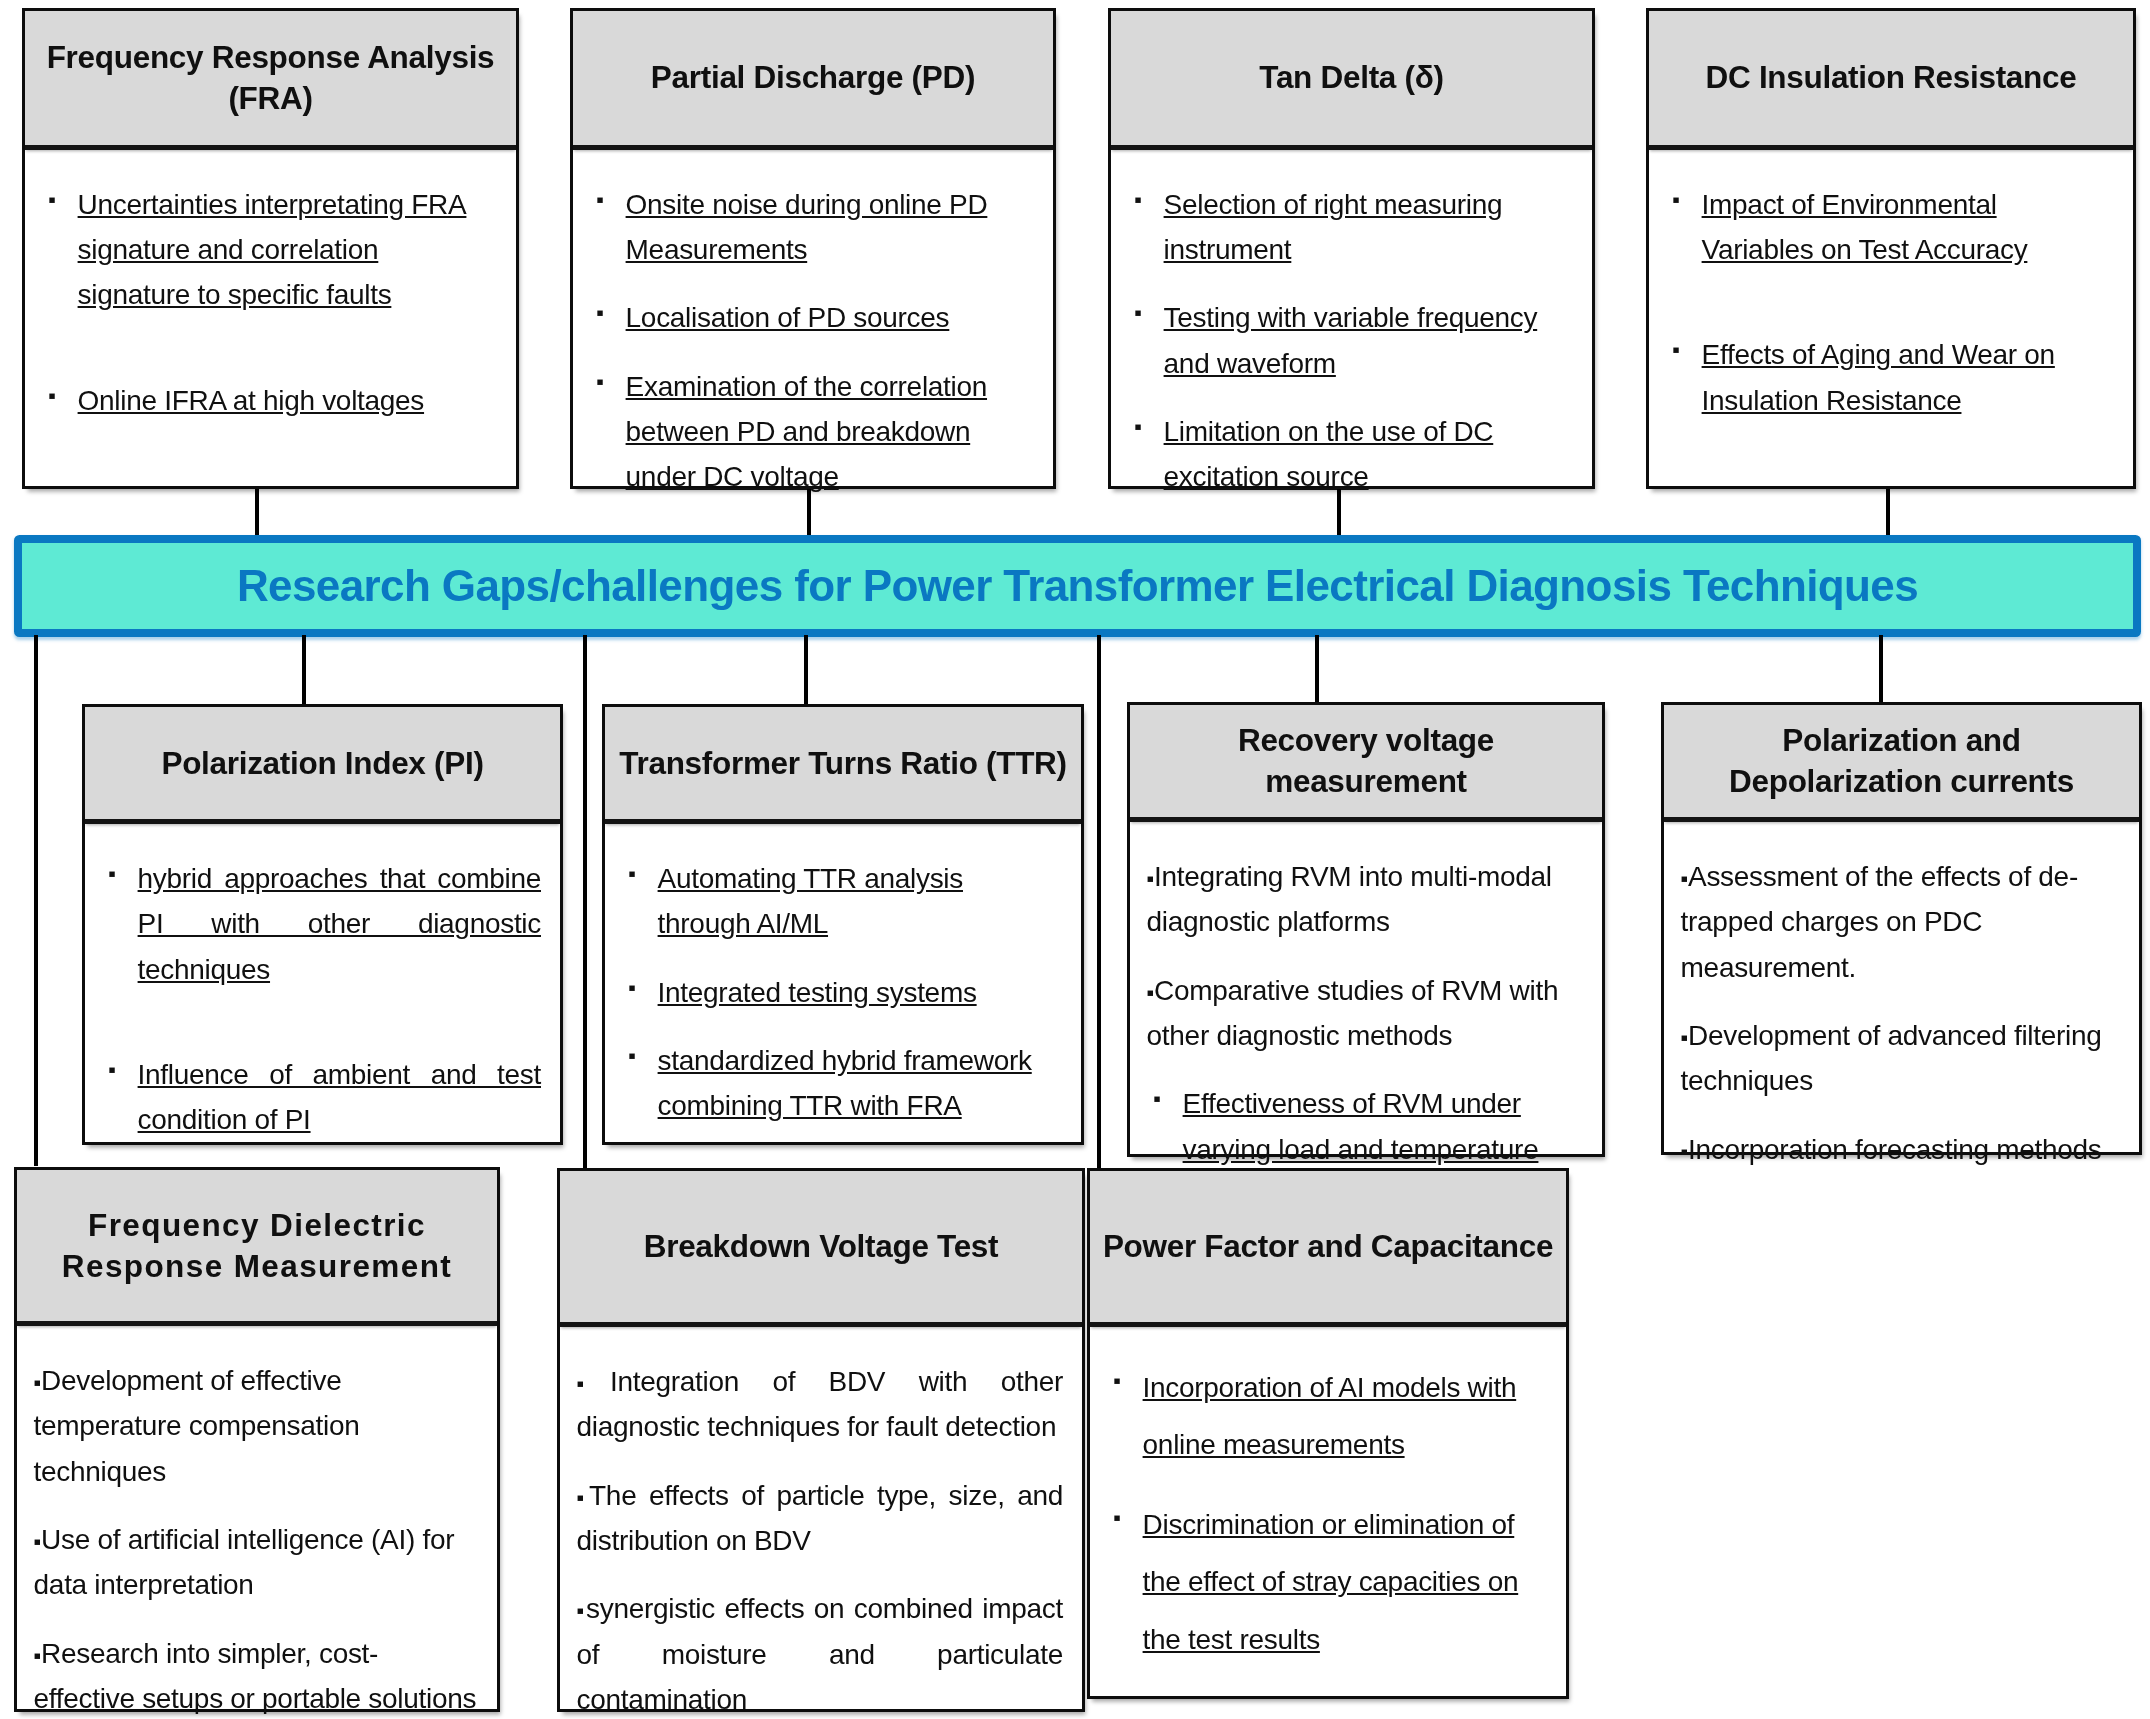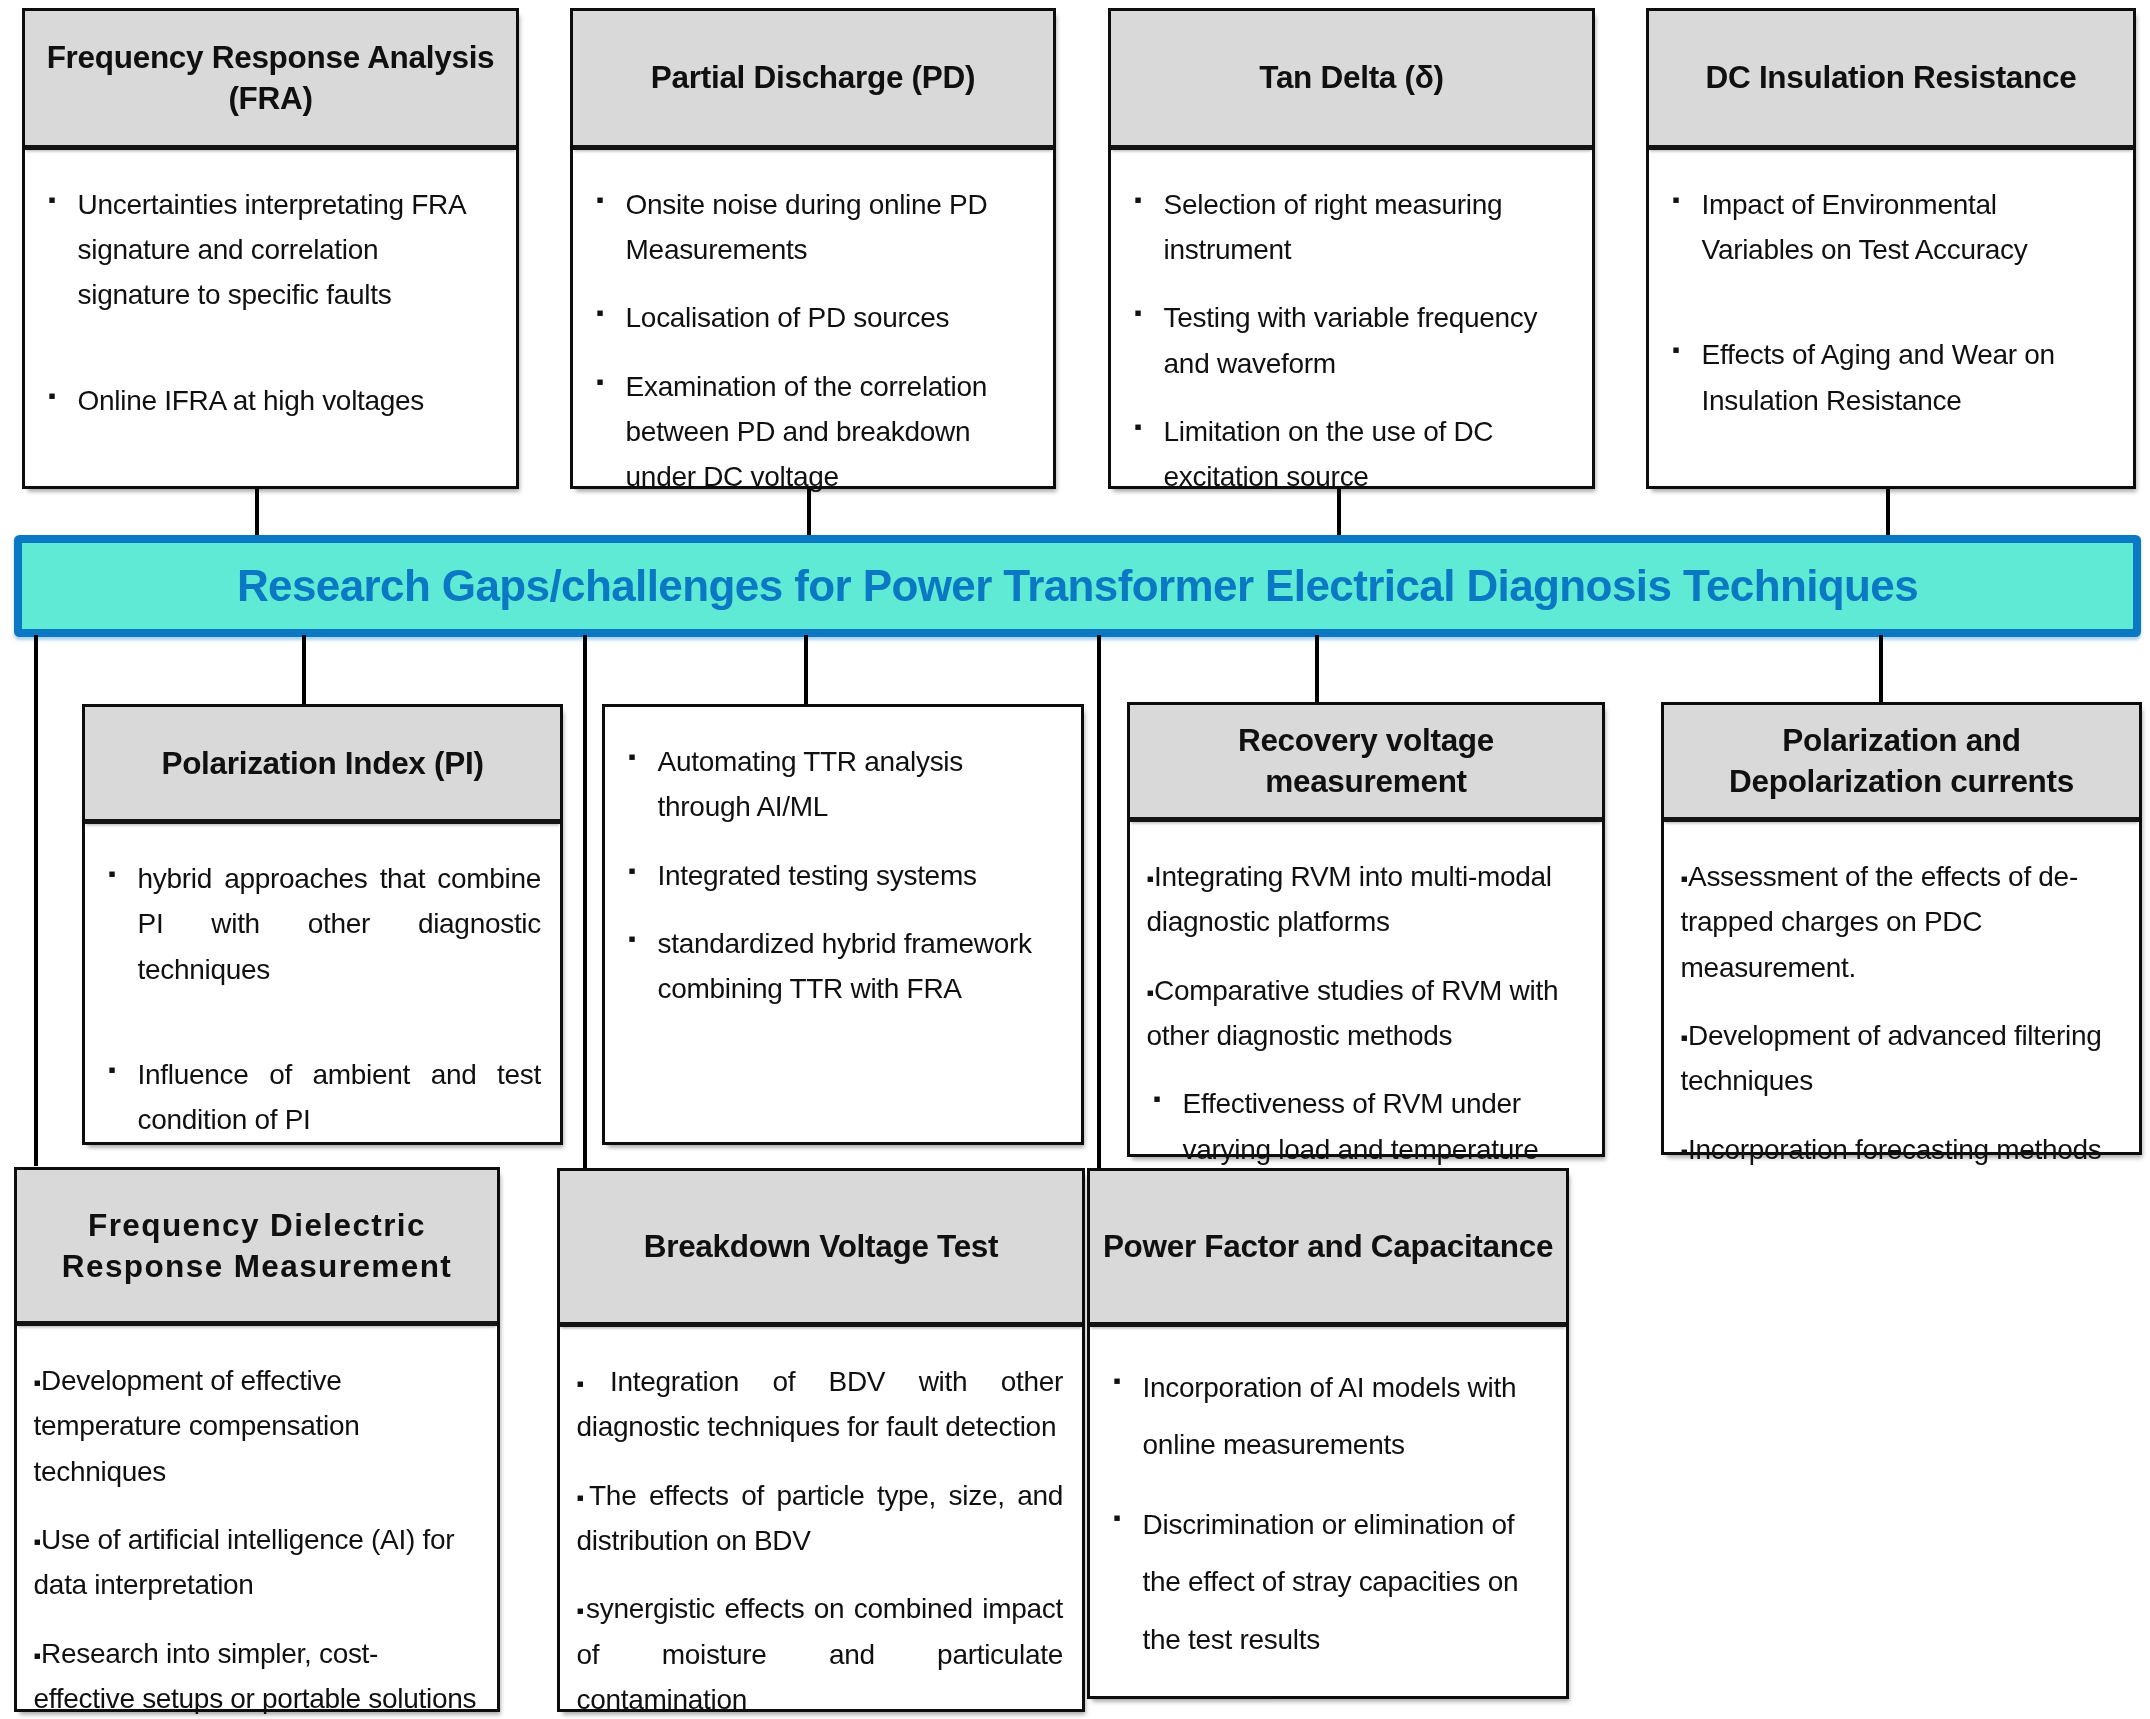--- a/index.html
+++ b/index.html
@@ -37,21 +37,21 @@
   }
   .hdr-wide{letter-spacing:1.4px;text-align:center;}
   .box-body{
     flex:1 1 auto;
     padding:32px 19px 16.6px 16.6px;
     font-size:28px;line-height:1.62;
     letter-spacing:-0.3px;
     list-style:none;
   }
   .box-body li{margin:0;}
-  li.hang{position:relative;padding-left:36px;}
+  li.hang{position:relative;padding-left:36px;text-decoration:underline;}
   li.hang::before{content:"▪";position:absolute;left:6.6px;top:0;font-size:0.78em;}
   li.flush::before{content:"▪";font-size:0.78em;}
   .justify li{text-align:justify;}
   .gap-sm li + li{margin-top:23px;}
   .gap-lg li + li{margin-top:60px;}
   .tall-lines{line-height:2.05;}
   .tall-lines li + li{margin-top:22px;}
 
   
   .hdr-r1{height:139px;}
@@ -145,20 +145,23 @@
     <header class="box-hdr hdr-r2">
       <span>Polarization Index (PI)</span>
     </header>
     <ul class="box-body gap-lg justify">
       <li class="hang">hybrid approaches that combine PI with other diagnostic techniques</li>
       <li class="hang">Influence of ambient and test condition of PI</li>
     </ul>
   </section>
 
   <section class="box" style="left:602px;top:704px;width:482px;height:441px">
+    <header class="box-hdr hdr-r2">
+      <span>Transformer Turns Ratio (TTR)</span>
+    </header>
     <ul class="box-body gap-sm">
       <li class="hang">Automating TTR analysis through AI/ML</li>
       <li class="hang">Integrated testing systems</li>
       <li class="hang">standardized hybrid framework combining TTR with FRA</li>
     </ul>
   </section>
 
   <section class="box" style="left:1127px;top:702px;width:478px;height:455px">
     <header class="box-hdr hdr-r2">
       <span>Recovery voltage measurement</span>

